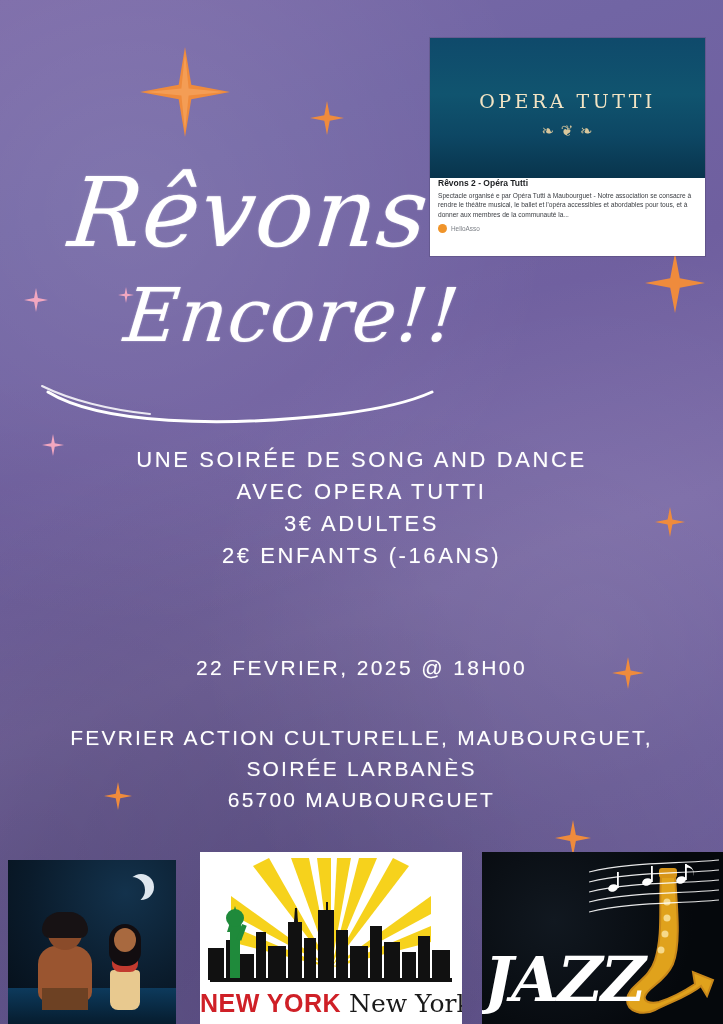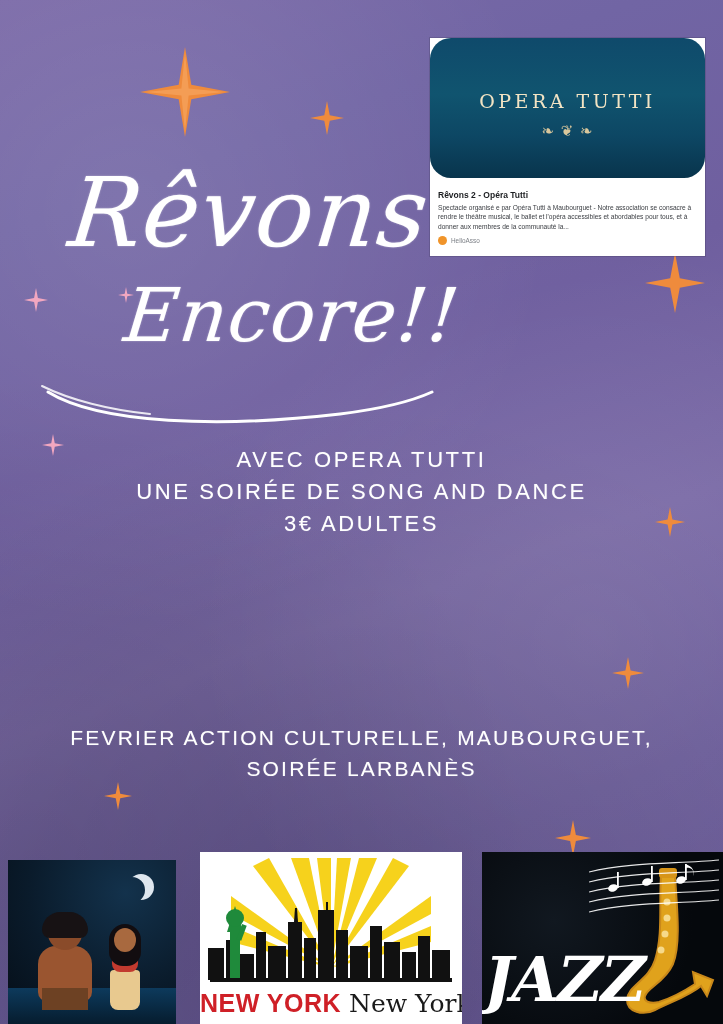--- a/index.html
+++ b/index.html
@@ -111,21 +111,20 @@
     height: 218px;
     background: #ffffff;
     box-shadow: 0 0 0 1px rgba(0,0,0,0.12);
     overflow: hidden;
   }
   #fb-hero {
     position: relative;
     height: 140px;
     background: linear-gradient(180deg, #0f4a6b 0%, #10546f 40%, #0d4764 70%, #08344c 100%);
     overflow: hidden;
-    border-radius: 21px;
   }
   #fb-hero-title {
     position: absolute;
     left: 0; right: 0;
     top: 52px;
     text-align: center;
     color: #f3e4c4;
     font-family: "DejaVu Serif", serif;
     font-size: 19px;
     letter-spacing: 3.5px;
@@ -134,21 +133,21 @@
     position: absolute;
     left: 0; right: 0;
     top: 84px;
     text-align: center;
     color: #d9c79c;
     font-family: "DejaVu Serif", serif;
     font-size: 15px;
     letter-spacing: 1px;
   }
   #fb-body {
-    padding: 12px 8px 4px 8px;
+    padding: 0 8px 4px 8px;
   }
   #fb-title {
     font-size: 8.5px;
     font-weight: bold;
     color: #1c1e21;
     margin-bottom: 3px;
     font-family: "Liberation Sans", sans-serif;
   }
   #fb-desc {
     font-size: 6.6px;
@@ -405,29 +404,34 @@
   <div class="script-wrap">
     <div class="script-line1">Rêvons</div>
     <div class="script-line2">Encore!!</div>
     <svg class="swoosh" viewBox="0 0 400 50">
       <path d="M8 14 C 60 46, 180 50, 300 36 C 340 31, 370 24, 392 14" stroke="#ffffff" stroke-width="3" fill="none" stroke-linecap="round"></path>
       <path d="M2 8 C 30 22, 70 32, 110 36" stroke="#ffffff" stroke-width="2" fill="none" stroke-linecap="round" opacity="0.85"></path>
     </svg>
   </div>
 
   <div class="block-text" id="info-block">
+    <span class="bt-line">UNE SOIRÉE DE SONG AND DANCE</span>
     <span class="bt-line">AVEC OPERA TUTTI</span>
-    <span class="bt-line">UNE SOIRÉE DE SONG AND DANCE</span>
     <span class="bt-line">3€ ADULTES</span>
-  </div>
-
+    <span class="bt-line">2€ ENFANTS (-16ANS)</span>
+  </div>
+
+  <div class="block-text" id="date-block">
+    <span class="bt-line">22 FEVRIER, 2025 @ 18H00</span>
+  </div>
 
   <div class="block-text" id="venue-block">
     <span class="bt-line">FEVRIER ACTION CULTURELLE, MAUBOURGUET,</span>
     <span class="bt-line">SOIRÉE LARBANÈS</span>
+    <span class="bt-line">65700 MAUBOURGUET</span>
   </div>
 
   <div id="fb-card">
     <div id="fb-hero">
       <div id="fb-hero-title">OPERA TUTTI</div>
       <div id="fb-hero-flourish">❧ ❦ ❧</div>
     </div>
     <div id="fb-body">
       <div id="fb-title">Rêvons 2 - Opéra Tutti</div>
       <div id="fb-desc">Spectacle organisé e par Opéra Tutti à Maubourguet - Notre association se consacre à rendre le théâtre musical, le ballet et l'opéra accessibles et abordables pour tous, et à donner aux membres de la communauté la...</div>

